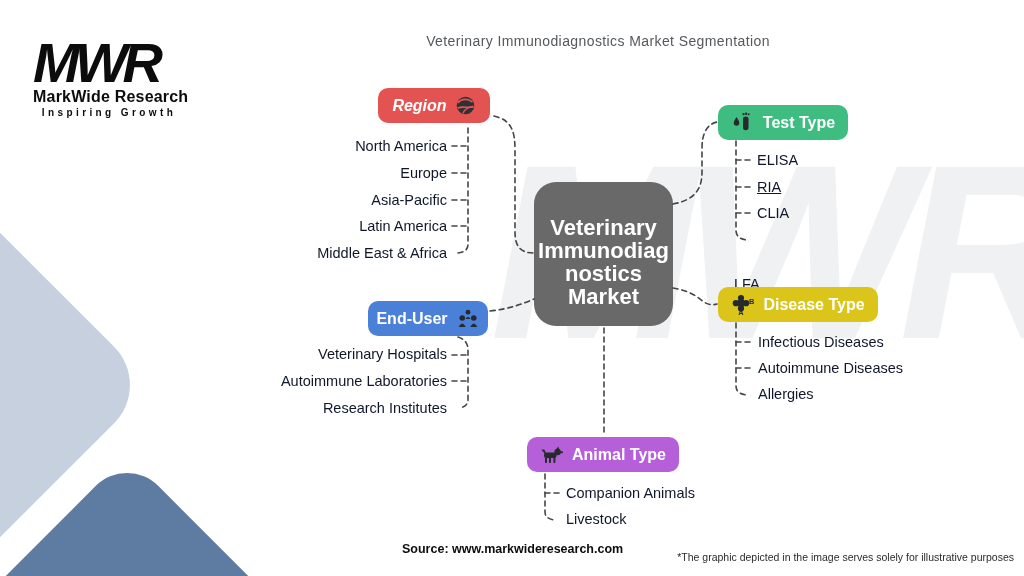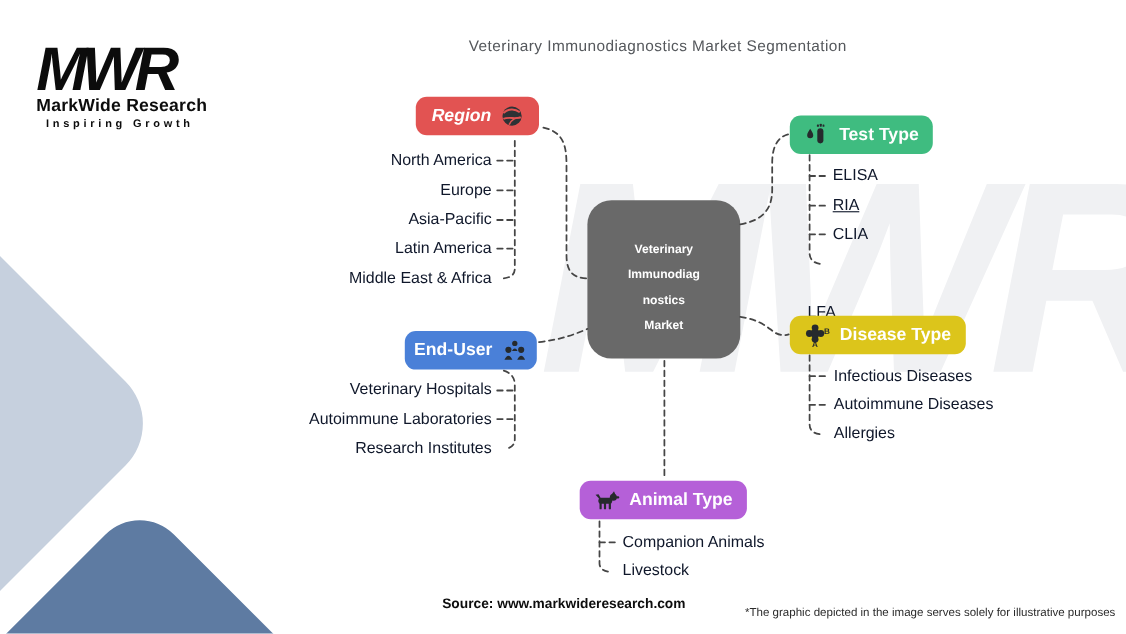--- a/index.html
+++ b/index.html
@@ -32,21 +32,21 @@
   .node-region{left:378px;top:88px;width:112px;background:#e25352;font-style:italic;}
   .node-test{left:718px;top:105px;width:130px;background:#3fbc80;}
   .node-disease{left:718px;top:287px;width:160px;background:#dcc51b;}
   .node-enduser{left:368px;top:301px;width:120px;background:#4a80d8;}
   .node-animal{left:527px;top:437px;width:152px;background:#b560d8;}
   .node .ic{display:flex;align-items:center;}
   .center-node{
     position:absolute;left:534px;top:182px;width:139px;height:144px;background:#696969;
     border-radius:22px;color:#fff;display:flex;flex-direction:column;align-items:center;
     justify-content:center;padding-top:16px;box-sizing:border-box;
-    font-size:11px;font-weight:700;line-height:23px;text-align:center;
+    font-size:22px;font-weight:700;line-height:23px;text-align:center;
   }
   
   .lbl{position:absolute;font-size:14.5px;line-height:17px;color:#0f172a;white-space:nowrap;}
   .lbl.r{text-align:right;}
   .connectors{position:absolute;left:0;top:0;z-index:1;pointer-events:none;}
   
   .source{position:absolute;left:402px;top:542px;font-size:12.5px;font-weight:700;color:#0d0d0d;}
   .disclaimer{position:absolute;right:10px;top:551px;font-size:10.5px;color:#2b2b2b;}
 </style>
 </head>

